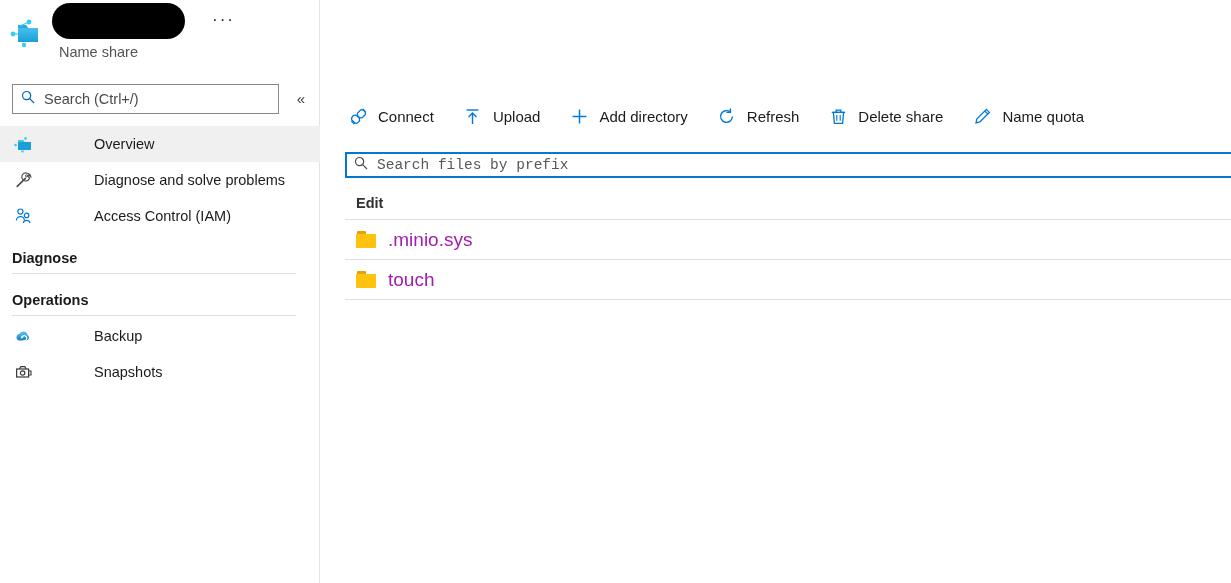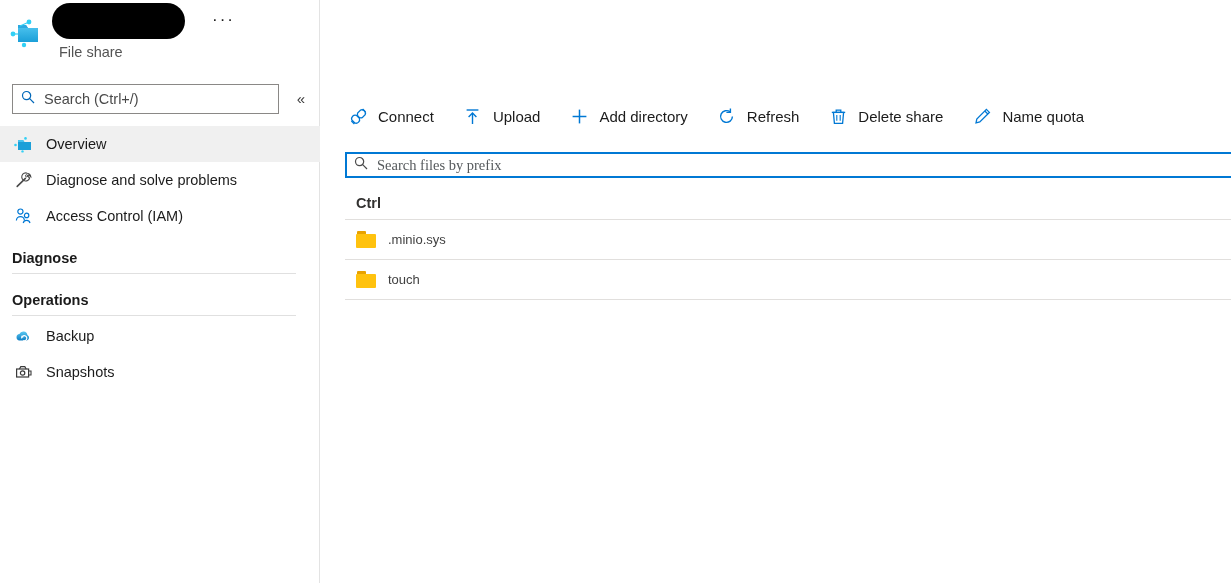--- a/index.html
+++ b/index.html
@@ -101,20 +101,21 @@
   }
   .nav-item {
     position: relative;
     height: 36px;
     display: flex;
     align-items: center;
     padding-left: 12px;
     cursor: pointer;
     font-size: 14.5px;
     color: #1b1b1b;
+    gap: 48px;
   }
   .nav-item.selected { background: #f0f0f0; }
   .nav-ico {
     flex: 0 0 auto;
     width: 22px; height: 20px;
     margin-right: 12px;
     display: flex;
     align-items: center;
     justify-content: center;
   }
@@ -180,21 +181,21 @@
     background: #ffffff;
     display: flex;
     align-items: center;
     padding: 0 7px;
   }
   #file-search .mag { flex: 0 0 auto; margin-right: 7px; }
   #file-search-input {
     border: 0; outline: 0;
     width: 100%;
     font-size: 14.5px;
-    font-family: Liberation Serif, serif;
+    font-family: Liberation Mono, monospace;
     color: #0f766e;
     background: transparent;
   }
   #file-search-input::placeholder { color: #55595c; opacity: 1; }
 
   
   #file-table {
     position: absolute;
     left: 24px; top: 170px;
     right: -2px;
@@ -233,22 +234,22 @@
     border-radius: 1px 1px 0 0;
   }
   .folder-ico .body {
     position: absolute;
     left: 0; top: 3px;
     width: 20px; height: 14px;
     background: #ffc20e;
     border-radius: 1px;
   }
   .file-name {
-    font-size: 13px;
-    color: #404040;
+    font-size: 19px;
+    color: #a21caf;
   }
 </style>
 </head>
 <body>
 
 <div id="left-pane">
 
   <div id="blade-header">
 
     <span id="resource-icon">
@@ -266,21 +267,21 @@
         <circle cx="14" cy="29" r="2.2" fill="#32d0f5"></circle>
         <path d="M19 6 L10 10" stroke="#32d0f5" stroke-width="1.2" fill="none"></path>
         <path d="M5 18 L8 18" stroke="#32d0f5" stroke-width="1.2" fill="none"></path>
       </svg>
     </span>
 
     <div id="redaction-bar"></div>
 
     <div id="more-actions">···</div>
 
-    <div id="resource-type">File share</div>
+    <div id="resource-type">Name share</div>
   </div>
 
   <div id="sidebar-search-row">
     <div id="sidebar-search-box">
       <span class="mag">
         <svg width="14" height="14" viewBox="0 0 14 14">
           <circle cx="5.6" cy="5.6" r="4.1" fill="none" stroke="#0067b8" stroke-width="1.2"></circle>
           <line x1="8.7" y1="8.7" x2="13" y2="13" stroke="#0067b8" stroke-width="1.2"></line>
         </svg>
       </span>
@@ -445,21 +446,21 @@
         <circle cx="5.6" cy="5.6" r="4.1" fill="none" stroke="#4a4a4a" stroke-width="1.2"></circle>
         <line x1="8.7" y1="8.7" x2="13" y2="13" stroke="#4a4a4a" stroke-width="1.2"></line>
       </svg>
     </span>
     <input id="file-search-input" type="text" placeholder="Search files by prefix" style="">
   </div>
 
   <div id="file-table">
 
     <div id="table-head">
-      <span class="col-name">Ctrl</span>
+      <span class="col-name">Edit</span>
     </div>
 
     <div class="file-row">
       <span class="folder-ico">
         <span class="tab"></span>
           <span class="body"></span>
       </span>
       <span class="file-name">.minio.sys</span>
     </div>
 

